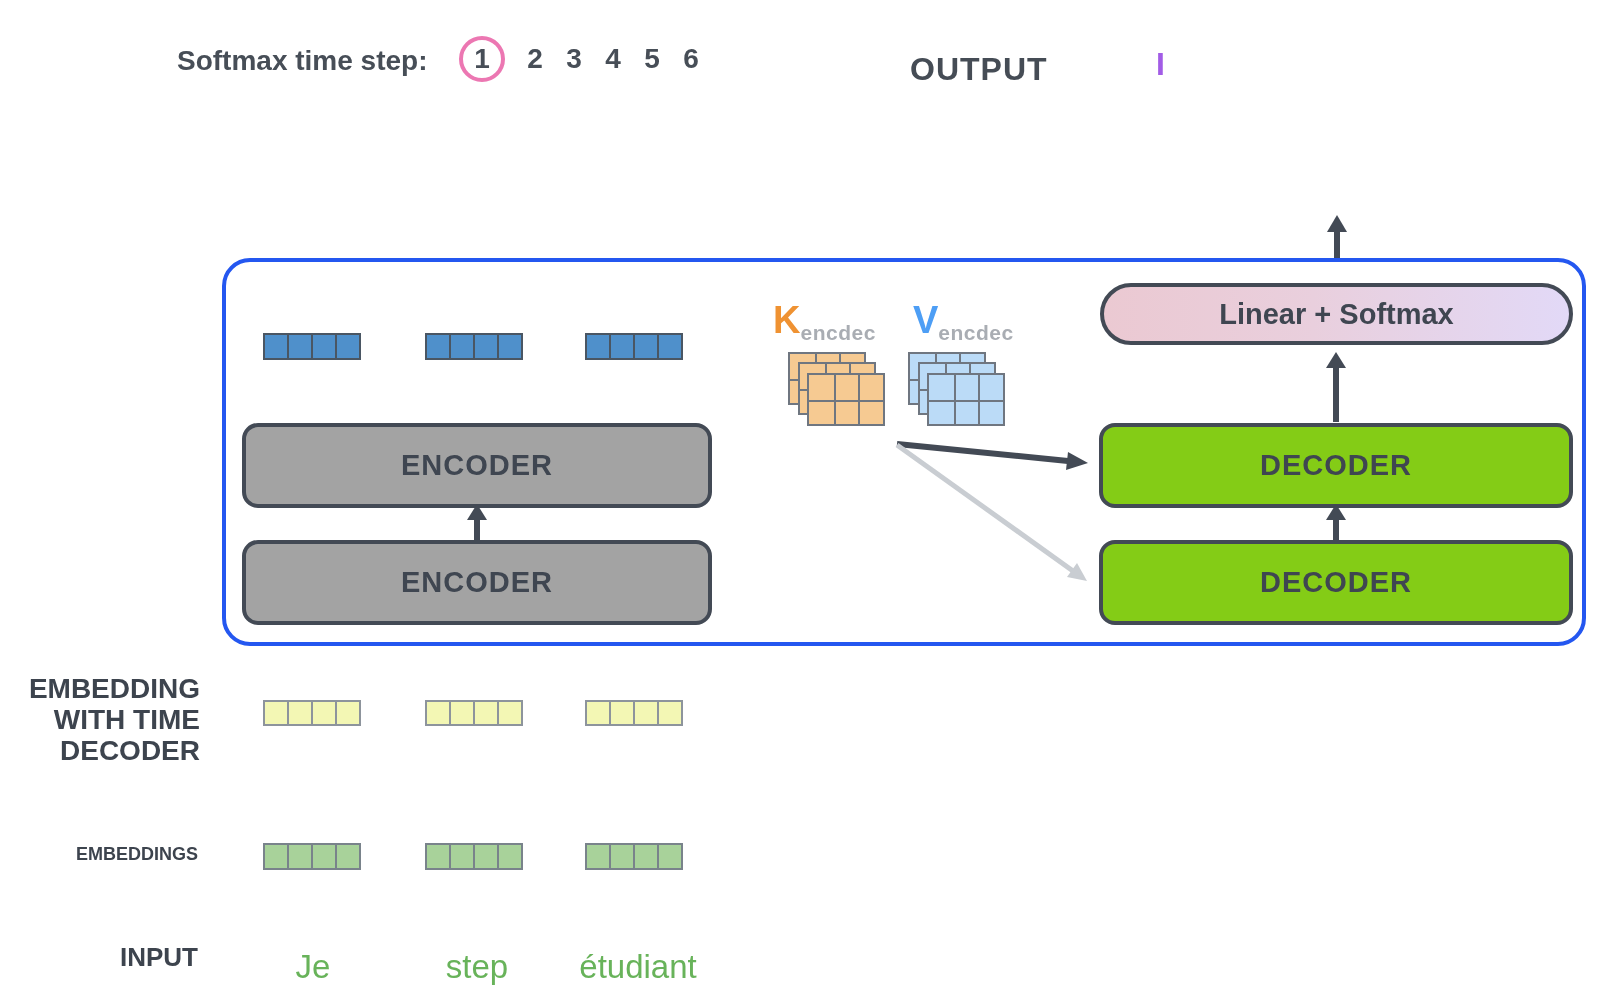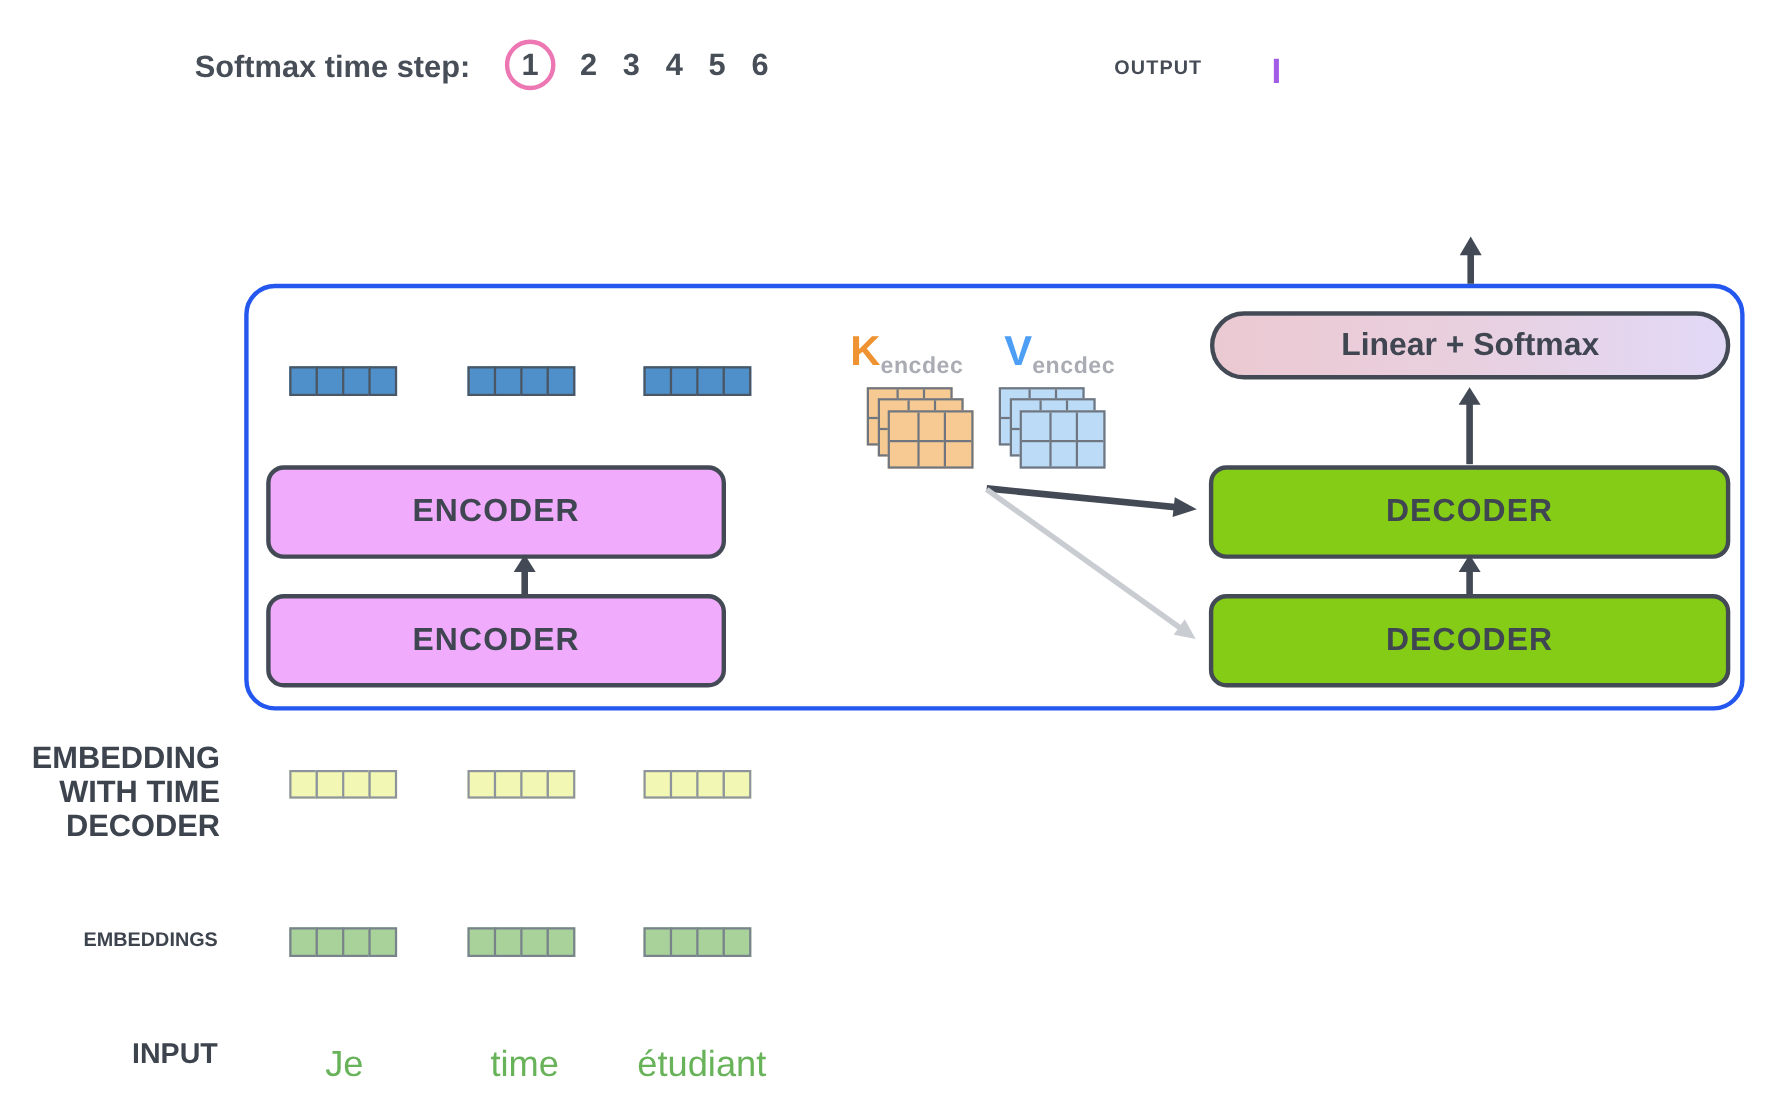--- a/index.html
+++ b/index.html
@@ -12,36 +12,36 @@
 
   
   .decoding-label { left:177px; top:45px; font-size:28px; font-weight:700; color:#474e57; }
   .steps { left:459px; top:34px; display:flex; align-items:center; gap:21px;
            font-size:28px; font-weight:700; color:#474e57; height:50px; }
   .step { display:inline-block; min-width:18px; text-align:center; }
   .step-ring {
     width:46px; height:46px; border:4px solid #ec77b2; border-radius:50%;
     display:flex; align-items:center; justify-content:center; flex:0 0 auto;
   }
-  .output-label { left:1013px; top:51px; font-size:18px; font-weight:700; letter-spacing:1px; color:#454c55; }
+  .output-label { left:910px; top:51px; font-size:32px; font-weight:700; letter-spacing:1px; color:#454c55; }
   .output-token { left:1156px; top:46px; font-size:32px; font-weight:700; color:#a25ce6; }
 
   
   .frame {
     left:222px; top:258px; width:1364px; height:388px;
     border:4px solid #2457f0; border-radius:28px;
   }
 
   
   .block {
     display:flex; align-items:center; justify-content:center;
     border:4px solid #434a55; border-radius:16px;
     font-size:29px; font-weight:700; letter-spacing:1px; color:#3f4651;
   }
-  .encoder { left:242px; width:418px; height:85px; background:#f0abfc; }
+  .encoder { left:242px; width:470px; height:85px; background:#a3a3a3; }
   .enc-top { top:423px; } .enc-bottom { top:540px; }
   .decoder { left:1099px; width:474px; height:85px; background:#84cc16; }
   .dec-top { top:423px; } .dec-bottom { top:540px; }
   .softmax {
     left:1100px; top:283px; width:473px; height:62px;
     border:4px solid #434a55; border-radius:31px;
     background:linear-gradient(90deg,#ebc9d2 0%,#e9cfdd 45%,#e2d9f7 100%);
     display:flex; align-items:center; justify-content:center;
     font-size:29px; font-weight:700; color:#3f4651;
   }
@@ -240,21 +240,21 @@
       <i></i>
     </div>
   <div class="abs vec vec-green" style="left:585px; top:843px;">
       <i></i>
       <i></i>
       <i></i>
       <i></i>
     </div>
 
   <div class="abs token" style="left:313px;">Je</div>
-  <div class="abs token" style="left:477px;">time</div>
+  <div class="abs token" style="left:477px;">step</div>
   <div class="abs token" style="left:638px;">étudiant</div>
 
   <svg class="abs arrows" viewBox="0 0 1608 1002" xmlns="http://www.w3.org/2000/svg">
 
     <g>
       <line x1="477" y1="540" x2="477" y2="517" stroke="#434a55" stroke-width="6"></line>
       <polygon points="477,504 467,520 487,520" fill="#434a55"></polygon>
     </g>
 
     <g>

